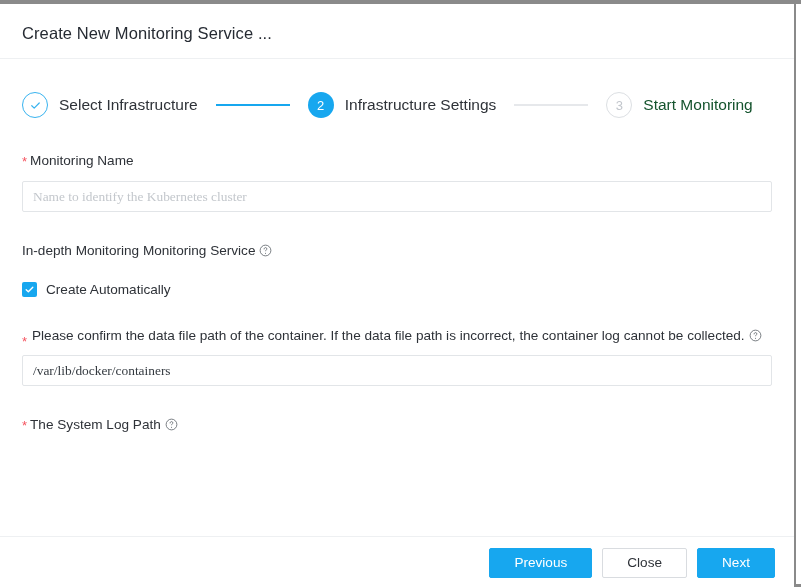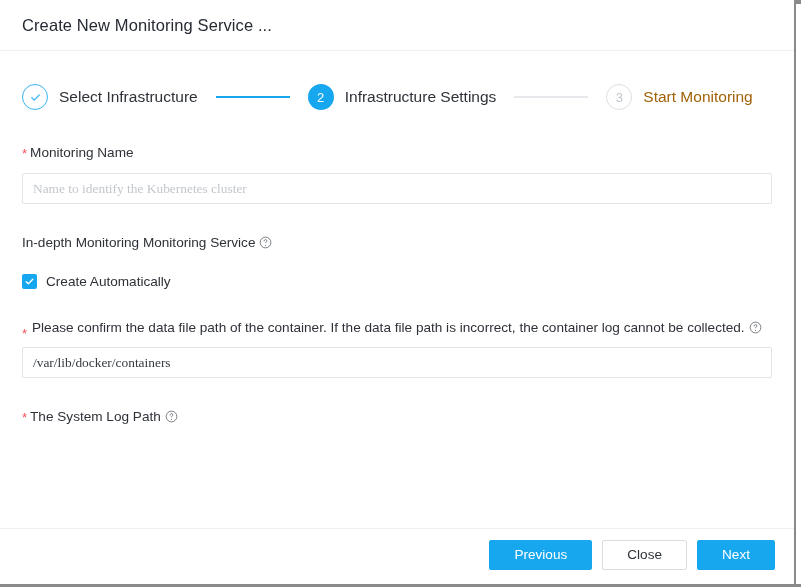--- a/index.html
+++ b/index.html
@@ -34,21 +34,21 @@
     position: absolute;
     top: 0;
     left: 794px;
     width: 2px;
     height: 587px;
     background: #8a8a8a;
   }
 
   #dialog {
     position: absolute;
-    top: 0;
+    top: 8px;
     left: 0;
     width: 794px;
     height: 580px;
     background: #ffffff;
     box-sizing: border-box;
   }
 
   
   #dialog-header {
     height: 51px;
@@ -102,21 +102,21 @@
     background: #ffffff;
     color: #c2c6cc;
   }
   .step-label {
     font-size: 15.5px;
     margin-left: 11px;
     white-space: nowrap;
   }
   .step-label.done   { color: #2e3238; }
   .step-label.active { color: #2e3238; }
-  .step-label.todo   { color: #a16207; }
+  .step-label.todo   { color: #14532d; }
 
   .step-connector {
     height: 1.6px;
     width: 74px;
     margin: 0 18px;
     flex: 0 0 auto;
   }
   .step-connector.blue { background: #17a7ef; }
   .step-connector.gray { background: #e6e8eb; }
 

